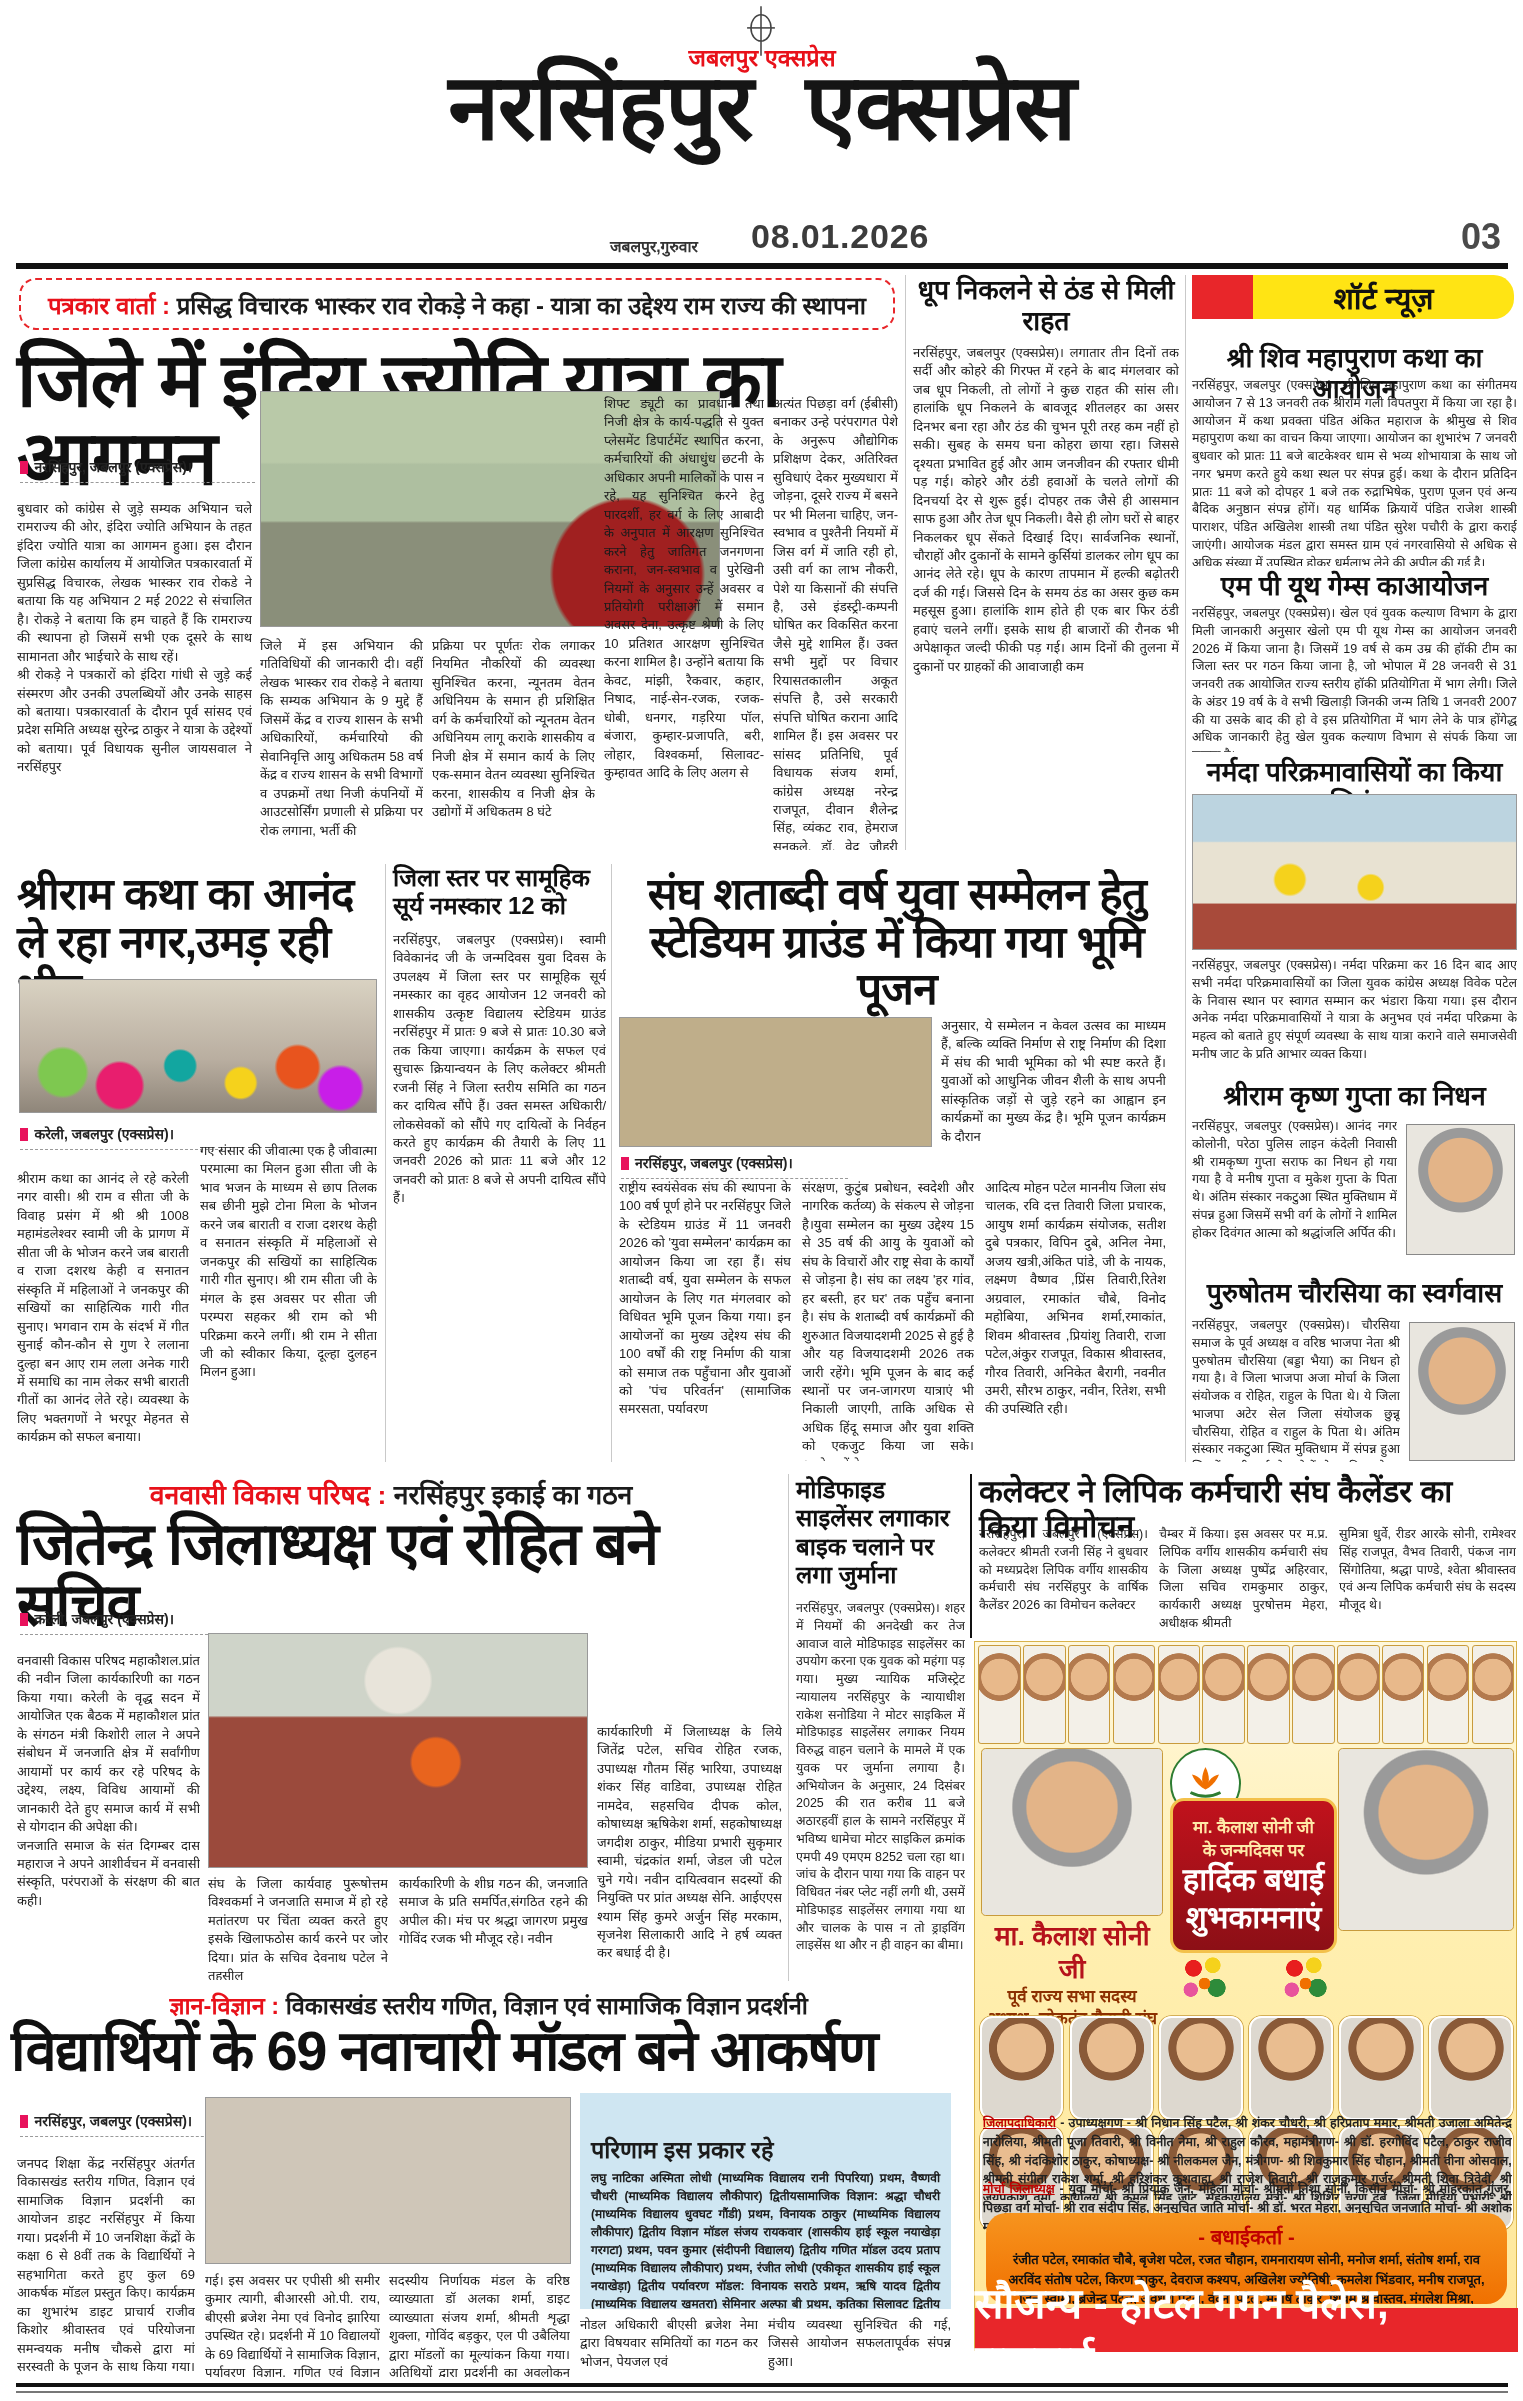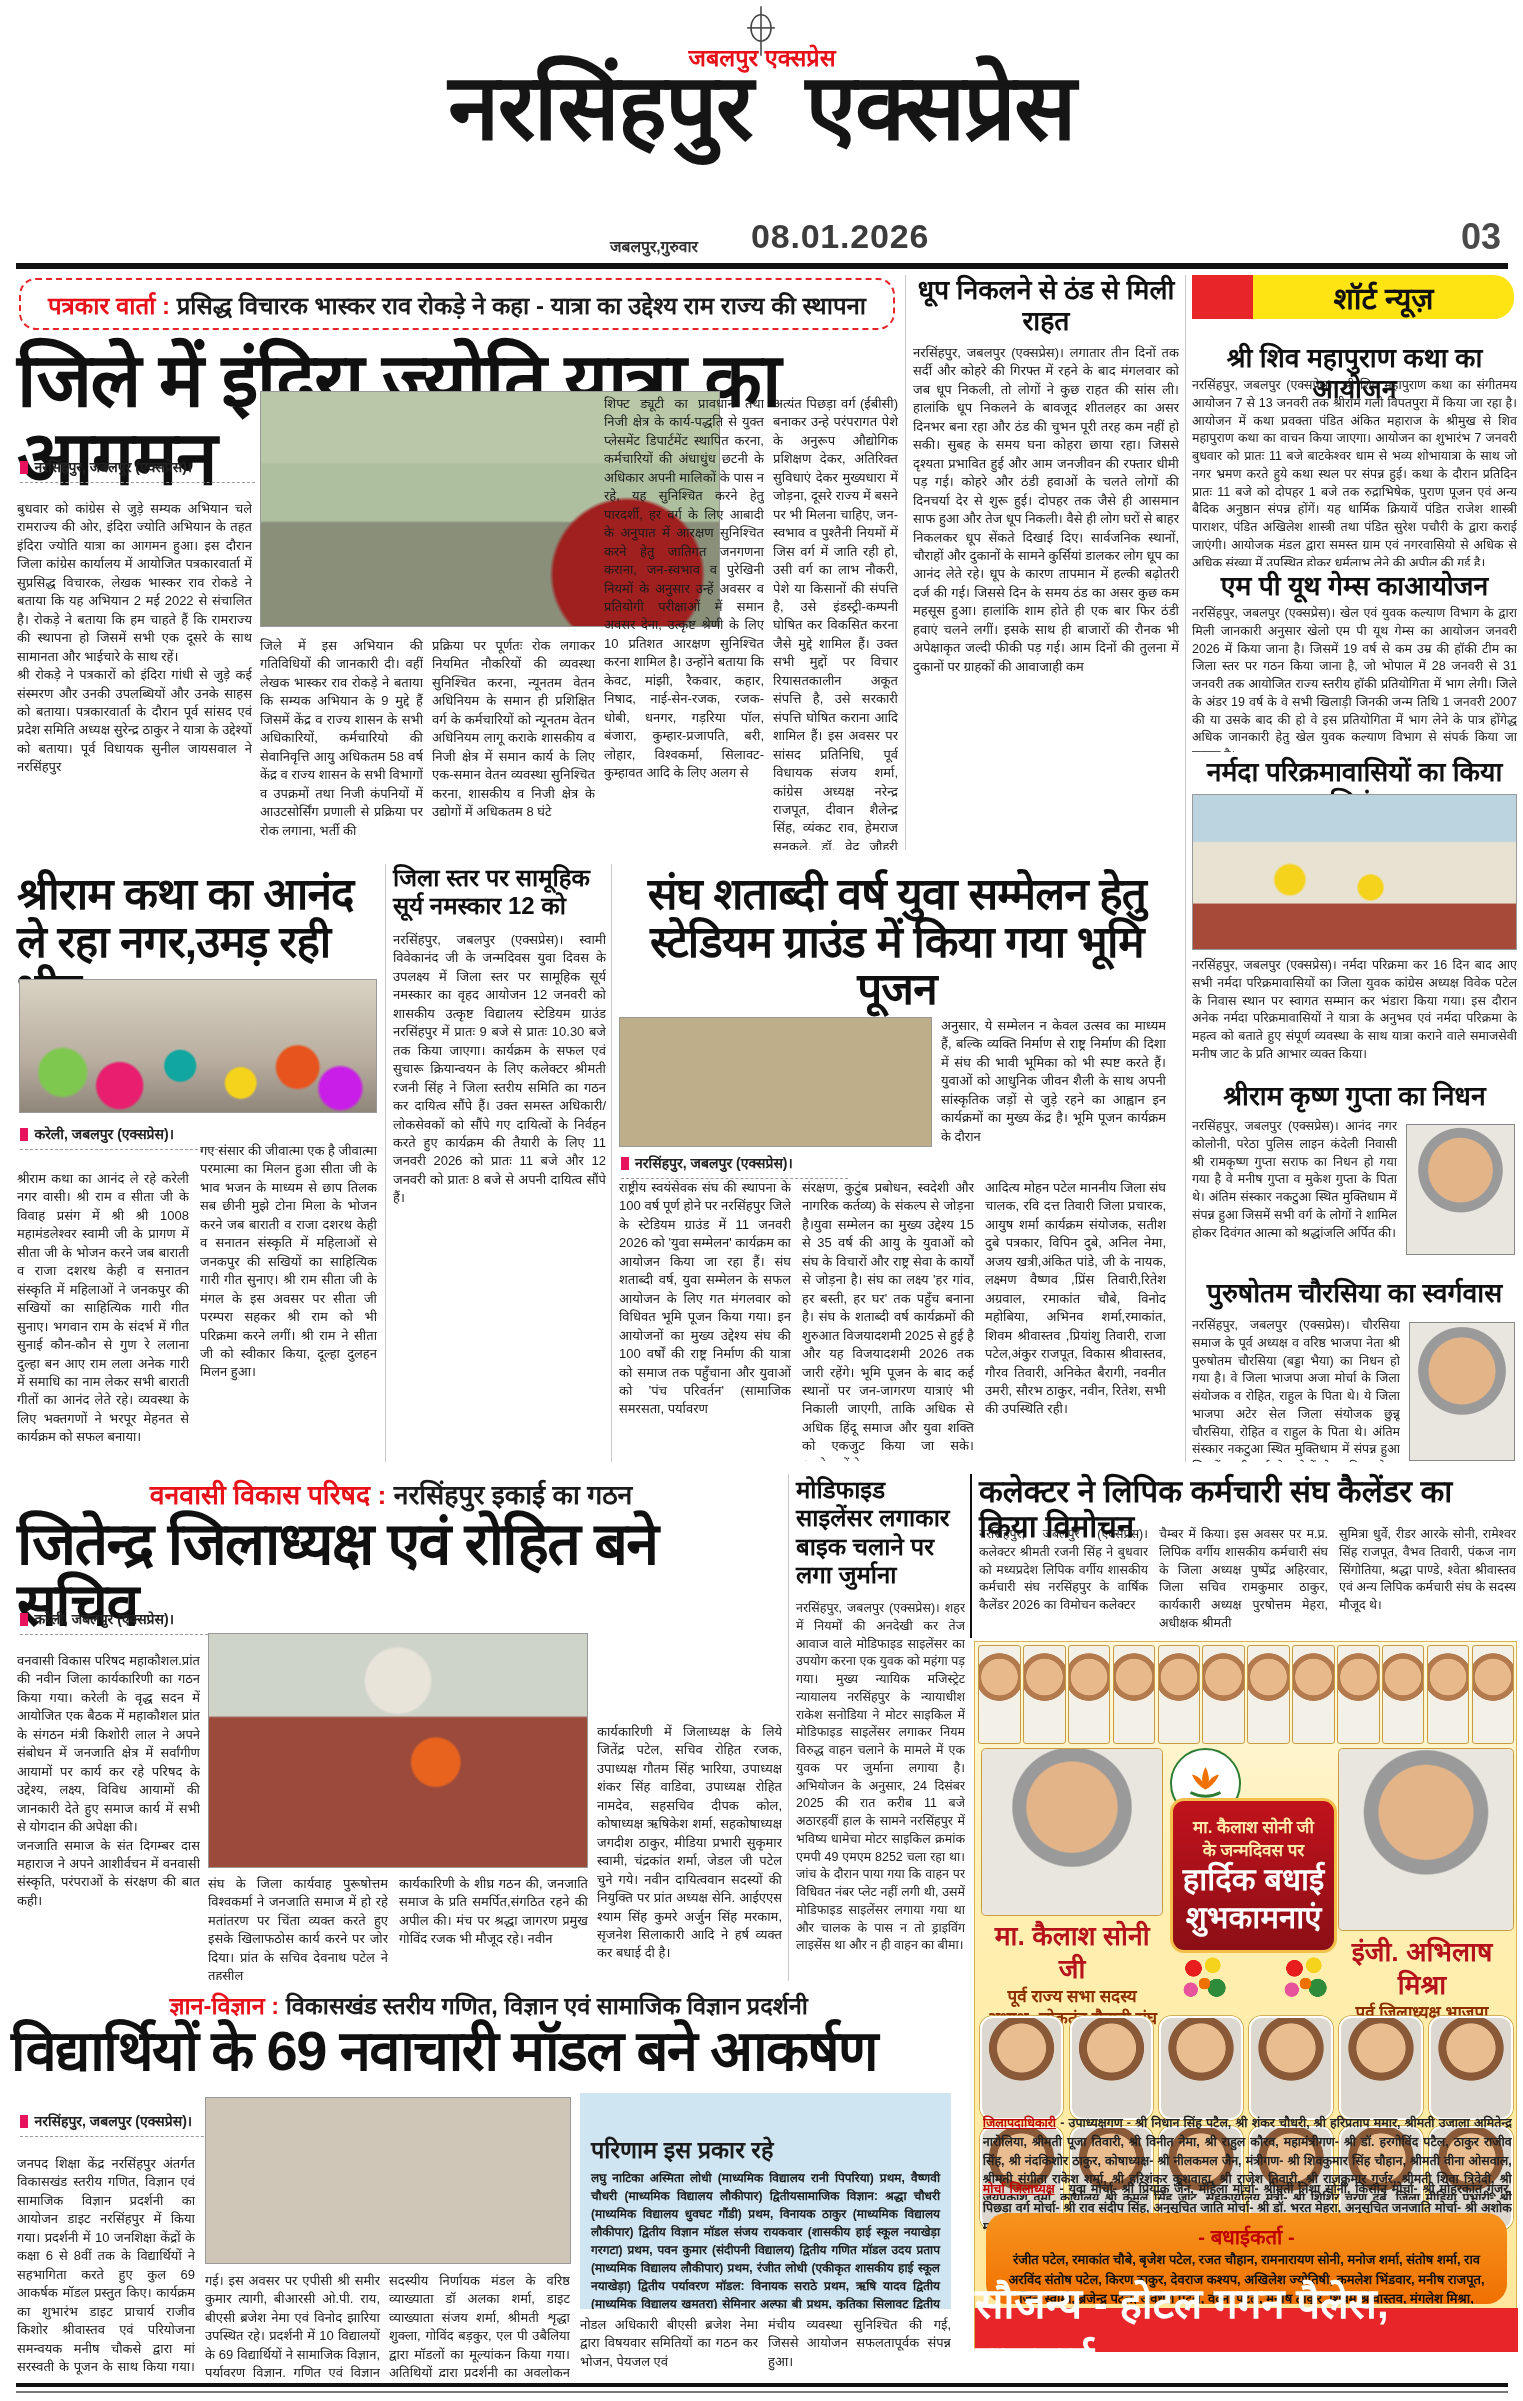--- a/index.html
+++ b/index.html
@@ -228,24 +228,20 @@
       <div class="l2">शुभकामनाएं</div>
     </div>
     <div class="abs faceport" style="left:363px;top:106px;width:174px;height:181px;border:1.6px solid #c89b3c;border-radius:4.7px;"></div>
     <div class="abs adname" style="left:3.1px;top:278px;width:188px;">
       <div class="n">मा. कैलाश सोनी जी</div>
       <div class="d">पूर्व राज्य सभा सदस्य</div>
       <div class="d">अध्यक्ष- लोकतंत्र सैनानी संघ</div>
     </div>
     <div class="bouquet abs" style="left:202px;top:308px;"></div>
     <div class="bouquet abs" style="left:303px;top:308px;"></div>
-    <div class="abs adname" style="left:353px;top:294px;width:188px;">
-      <div class="n">इंजी. अभिलाष मिश्रा</div>
-      <div class="d">पूर्व जिलाध्यक्ष भाजपा</div>
-    </div>
     <div style="position:absolute;left:4.7px;top:374px;width:533px;display:grid;grid-template-columns:repeat(6,1fr);gap:6.3px;">
       <div class="rportrait" style="height:100px;"></div>
       <div class="rportrait" style="height:100px;"></div>
       <div class="rportrait" style="height:100px;"></div>
       <div class="rportrait" style="height:100px;"></div>
       <div class="rportrait" style="height:100px;"></div>
       <div class="rportrait" style="height:100px;"></div>
       <div class="rportrait" style="height:100px;"></div>
       <div class="rportrait" style="height:100px;"></div>
       <div class="rportrait" style="height:100px;"></div>

